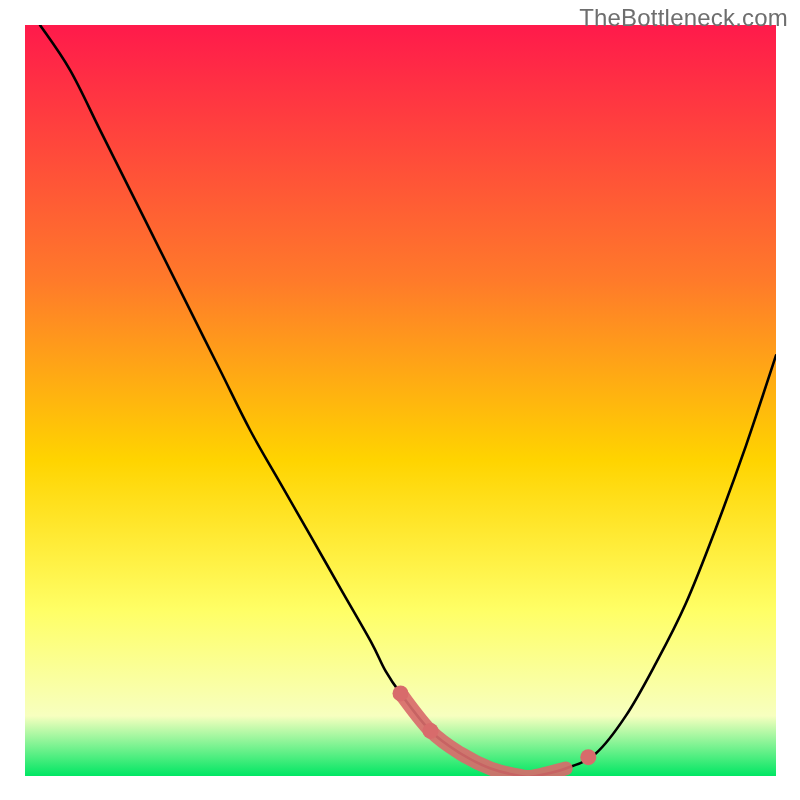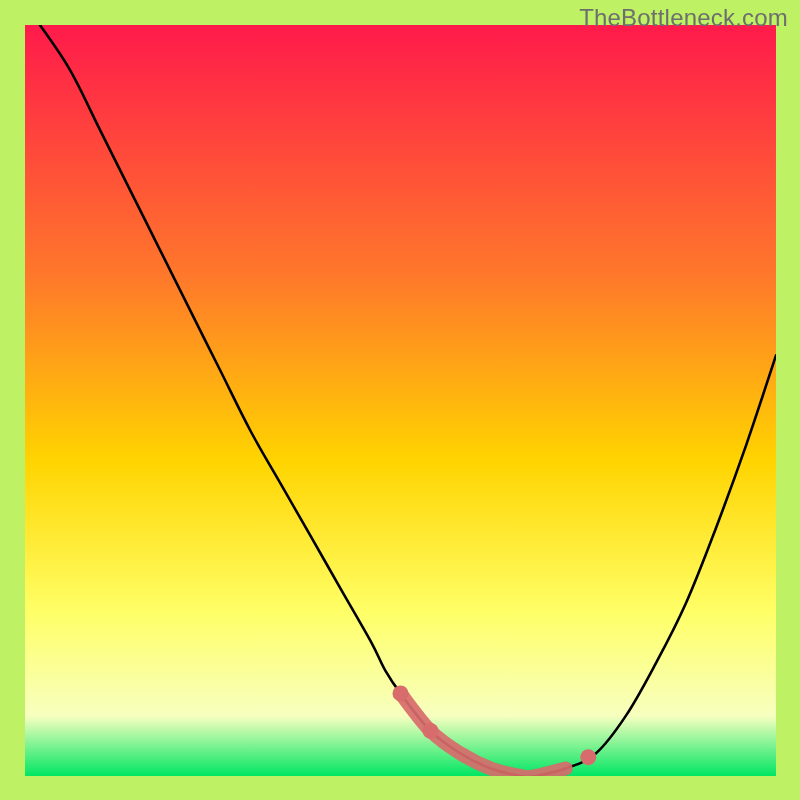--- a/index.html
+++ b/index.html
@@ -7,21 +7,21 @@
     padding: 0;
     width: 800px;
     height: 800px;
     background: #000;
     overflow: hidden;
   }
   .frame {
     position: relative;
     width: 800px;
     height: 800px;
-    background: #bef264;
+    background: #ffffff;
   }
   .watermark {
     position: absolute;
     top: 4px;
     right: 12px;
     font-family: Arial, Helvetica, sans-serif;
     font-size: 24px;
     font-weight: 500;
     color: #6e6e6e;
     letter-spacing: 0.2px;

